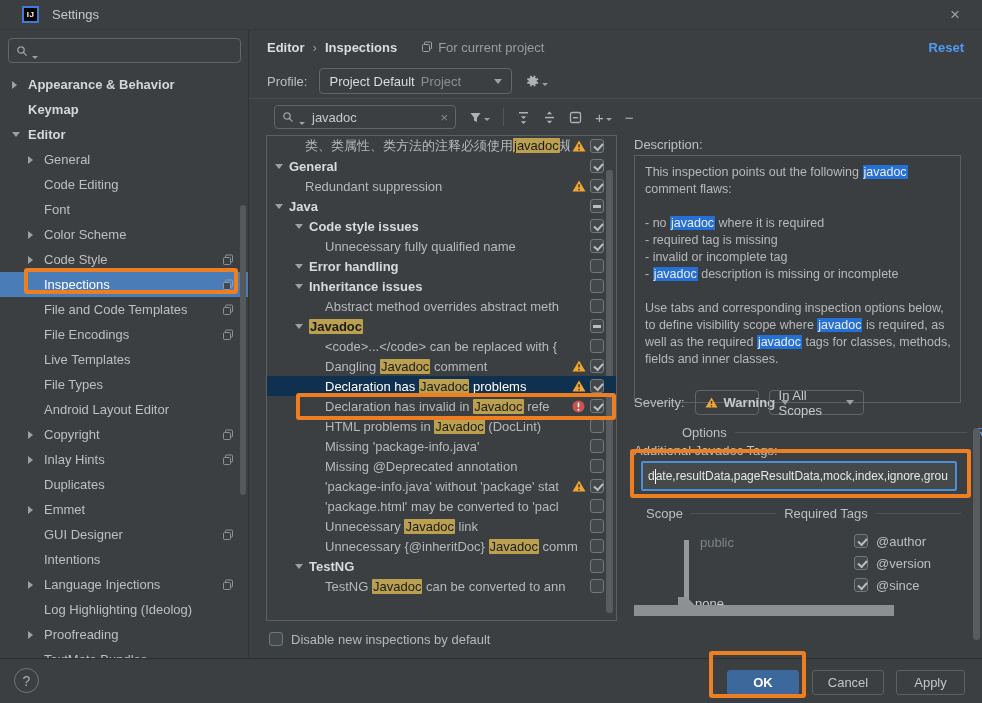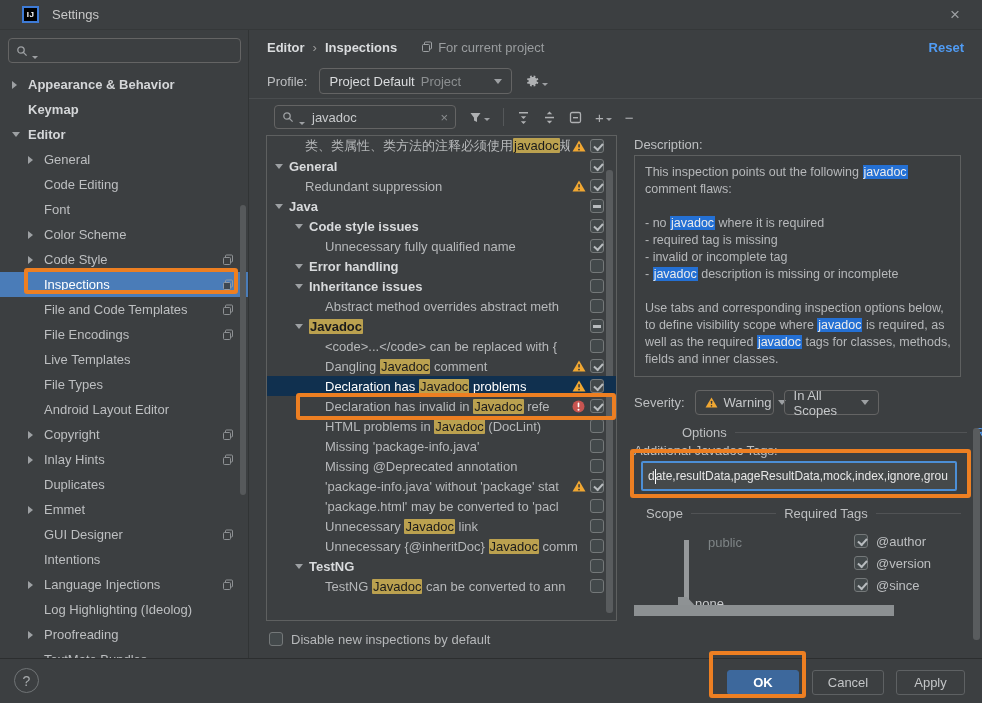--- a/index.html
+++ b/index.html
@@ -71,34 +71,34 @@
   .t-icon{flex:none;width:17px;display:flex;justify-content:center;margin-right:3px;}
   .cb{width:14px;height:14px;border:1px solid #747879;border-radius:3px;background:#43494B;position:relative;flex:none;cursor:pointer;}
   .cb.on::after{content:"";position:absolute;left:2.5px;top:2.5px;width:7px;height:4px;border-left:2px solid #B8BCBF;border-bottom:2px solid #B8BCBF;transform:rotate(-48deg);}
   .cb.mixed::after{content:"";position:absolute;left:2px;top:5px;width:8px;height:3px;background:#B8BCBF;}
   .tree-scrollbar{position:absolute;right:3px;top:34px;width:7px;height:443px;background:#595C5E;border-radius:3px;}
   .footer-row{position:absolute;left:20px;top:596px;height:26px;display:flex;align-items:center;gap:8px;color:#B6B8BA;}
 
   
   #details{position:absolute;left:368px;top:0;width:366px;height:628px;}
   .desc-label{position:absolute;left:17px;top:107px;color:#BDBFC1;}
-  .desc-box{position:absolute;left:17px;top:125px;width:327px;height:222px;border:1px solid #5E6060;background:#3B3E40;padding:8px 10px;font-size:12.5px;line-height:17px;color:#B6B8BA;overflow:hidden;}
+  .desc-box{position:absolute;left:17px;top:125px;width:327px;height:248px;border:1px solid #5E6060;background:#3B3E40;padding:8px 10px;font-size:12.5px;line-height:17px;color:#B6B8BA;overflow:hidden;}
   .desc-line{white-space:nowrap;min-height:17px;}
   .hl-b{background:#2470D4;color:#ECECEC;padding:0 1px;}
   .severity-row{position:absolute;left:17px;top:360px;display:flex;align-items:center;gap:10px;}
   .sev-select{height:25px;}
   .options-row{position:absolute;left:17px;top:395px;width:327px;display:flex;align-items:center;gap:8px;margin-left:48px;}
   .hline{flex:1 1 auto;height:1px;background:#515355;}
   .opt-reset{color:#509CF5;cursor:pointer;}
   .tags-label{position:absolute;left:17px;top:413px;color:#BDBFC1;}
   .tags-input{position:absolute;left:24px;top:431px;width:316px;height:30px;background:#45494A;border:2px solid #4C8FD6;border-radius:2px;display:flex;align-items:center;padding:0 5px;color:#E6E6E6;font-size:12px;white-space:nowrap;overflow:hidden;cursor:text;}
   .caret{display:inline-block;width:1px;height:15px;background:#FFFFFF;vertical-align:middle;}
   .scope-hdr-row{position:absolute;left:17px;top:476px;width:327px;display:flex;align-items:center;gap:8px;color:#BDBFC1;}
   .v-track{position:absolute;left:67px;top:510px;width:5px;height:62px;background:#96999B;}
-  .pub-label{position:absolute;left:91px;top:505px;color:#7E8486;text-align:right;}
+  .pub-label{position:absolute;left:83px;top:505px;color:#7E8486;text-align:right;}
   .slider-handle{position:absolute;left:61px;top:567px;width:16px;height:15px;background:#8E9294;clip-path:polygon(0 0,55% 0,100% 50%,55% 100%,0 100%);cursor:pointer;}
   .none-label{position:absolute;left:78px;top:566px;color:#C8CACC;}
   .h-track{position:absolute;left:17px;top:575px;width:260px;height:11px;background:#8C9092;}
   .req-tags{position:absolute;left:237px;top:504px;display:flex;flex-direction:column;gap:8px;}
   .req-row{display:flex;align-items:center;gap:8px;height:14px;color:#BDBFC1;}
   .det-scrollbar{position:absolute;right:3px;top:398px;width:7px;height:212px;background:#595C5E;border-radius:3px;}
 
   
   #bottombar{position:absolute;left:0;top:658px;width:982px;height:45px;border-top:1px solid #2C2E2F;background:#3C3F41;}
   .help-btn{position:absolute;left:14px;top:9px;width:25px;height:25px;border:1.5px solid #707476;border-radius:50%;color:#A7ABAD;font-size:14px;display:flex;align-items:center;justify-content:center;cursor:pointer;}
@@ -561,21 +561,21 @@
           <div class="desc-line"><span>- </span><span class="hl-b">javadoc</span><span> description is missing or incomplete</span></div>
           <div class="desc-line">&nbsp;</div>
           <div class="desc-line"><span>Use tabs and corresponding inspection options below,</span></div>
           <div class="desc-line"><span>to define visibility scope where </span><span class="hl-b">javadoc</span><span> is required, as</span></div>
           <div class="desc-line"><span>well as the required </span><span class="hl-b">javadoc</span><span> tags for classes, methods,</span></div>
           <div class="desc-line"><span>fields and inner classes.</span></div>
         </div>
 
       <div class="severity-row">
         <span>Severity:</span>
-        <div class="select sev-select" style="width:79px;">
+        <div class="select sev-select" style="width:64px;font-weight:bold;">
           <span style="display:flex;">
             <svg width="13" height="11" viewBox="0 0 14 12">
                 <path d="M7 .5 13.5 11.5H.5Z" fill="#F0A732"></path>
                 <rect x="6.3" y="4" width="1.5" height="3.6" rx=".7" fill="#3A3A3A"></rect>
                 <circle cx="7" cy="9.6" r=".9" fill="#3A3A3A"></circle>
               </svg>
           </span>
           <span>Warning</span>
           <span class="dd-arrow"></span>
         </div>

